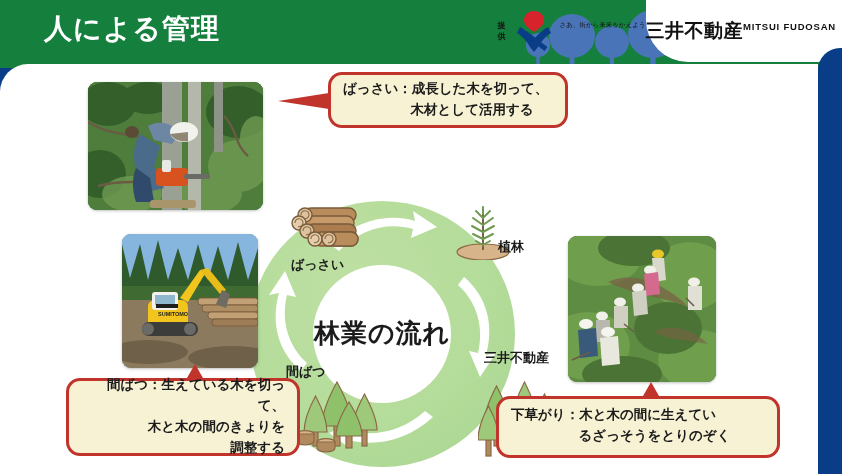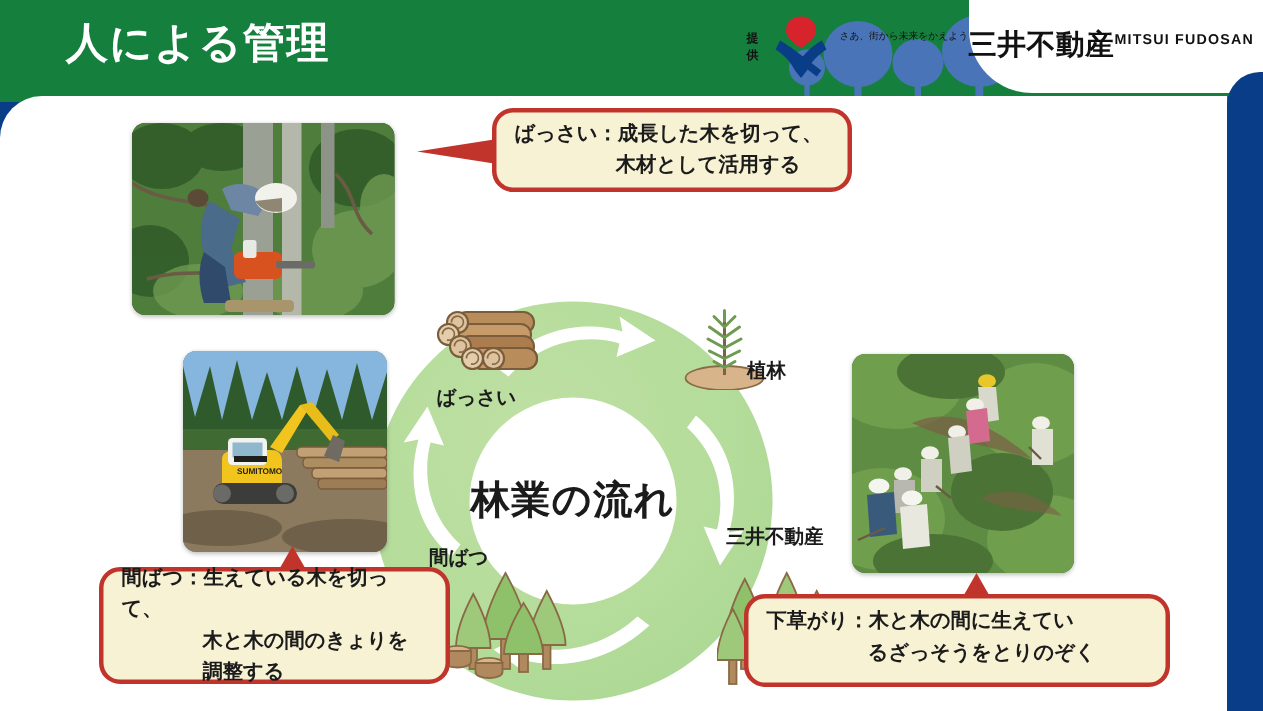--- a/index.html
+++ b/index.html
@@ -503,21 +503,21 @@
     <div class="callout" style="left:328px; top:8px; width:240px; height:56px;">
       <div class="callout-text">ばっさい：成長した木を切って、
 　　　　　木材として活用する</div>
     </div>
 
     <div class="pointer" style="left:182px; top:300px;">
       <svg width="26" height="22" viewBox="0 0 26 22">
         <path d="M13 0 L25 21 L1 21 Z" fill="#c1342c"></path>
       </svg>
     </div>
-    <div class="callout" style="left:66px; top:314px; width:234px; height:78px;">
+    <div class="callout" style="left:66px; top:314px; width:234px; height:78px;text-align:right;">
       <div class="callout-text">間ばつ：生えている木を切って、
 　　　　木と木の間のきょりを
 　　　　調整する</div>
     </div>
 
     <div class="pointer" style="left:638px; top:318px;">
       <svg width="26" height="22" viewBox="0 0 26 22">
         <path d="M13 0 L25 21 L1 21 Z" fill="#c1342c"></path>
       </svg>
     </div>

